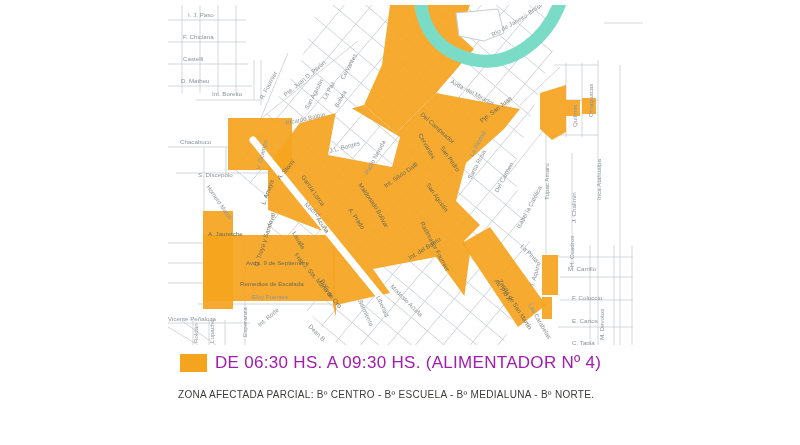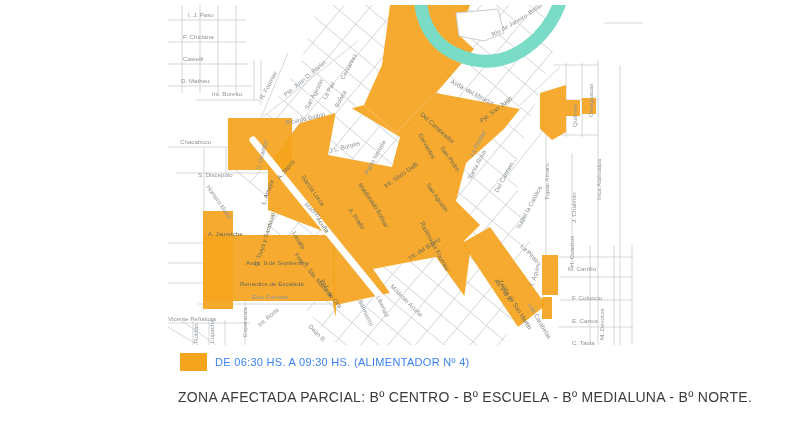--- a/index.html
+++ b/index.html
@@ -1,23 +1,23 @@
 <!DOCTYPE html>
 <html><head>
 <meta charset="utf-8">
 <style>
   html,body{margin:0;padding:0;background:#fff;}
   #stage{position:relative;width:800px;height:445px;background:#fff;overflow:hidden;
          font-family:"Liberation Sans",sans-serif;}
   #mapbox{position:absolute;left:168px;top:5px;width:475px;height:340px;}
   svg{display:block;}
-  .note{position:absolute;left:178px;color:#3b3b39;font-size:14px;letter-spacing:.3px;white-space:nowrap;}
+  .note{position:absolute;left:178px;color:#3b3b39;font-size:10px;letter-spacing:.3px;white-space:nowrap;}
   #legend{position:absolute;left:180px;top:353px;display:flex;align-items:center;}
   #legend .sw{width:27px;height:18px;margin-right:8px;}
-  #legend .lt{color:#3b82f6;font-size:11px;letter-spacing:.3px;white-space:nowrap;}
+  #legend .lt{color:#a21caf;font-size:17px;letter-spacing:.3px;white-space:nowrap;}
   text.lb{font-family:"Liberation Sans",sans-serif;font-size:6.2px;}
 </style>
 </head>
 <body>
 
 <div id="stage">
 
   <div id="mapbox">
     <svg id="mapsvg" width="475" height="340" viewBox="0 0 475 340">
       <defs>

